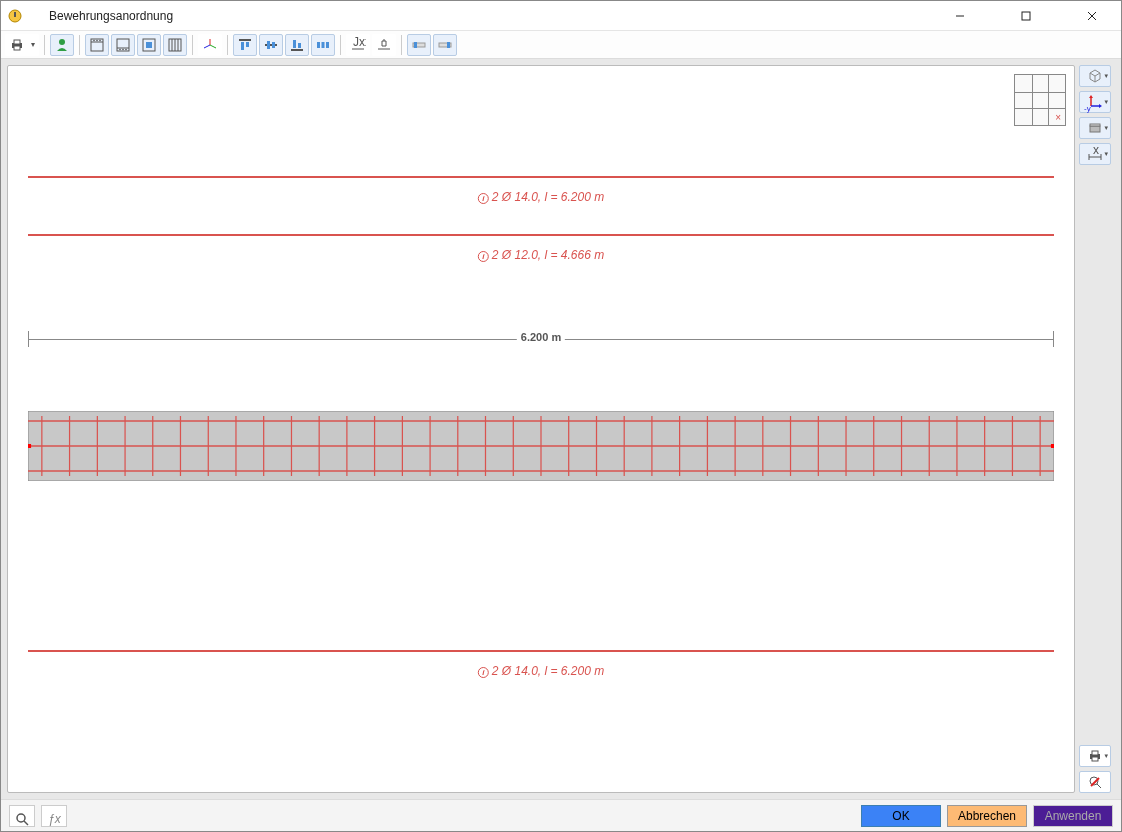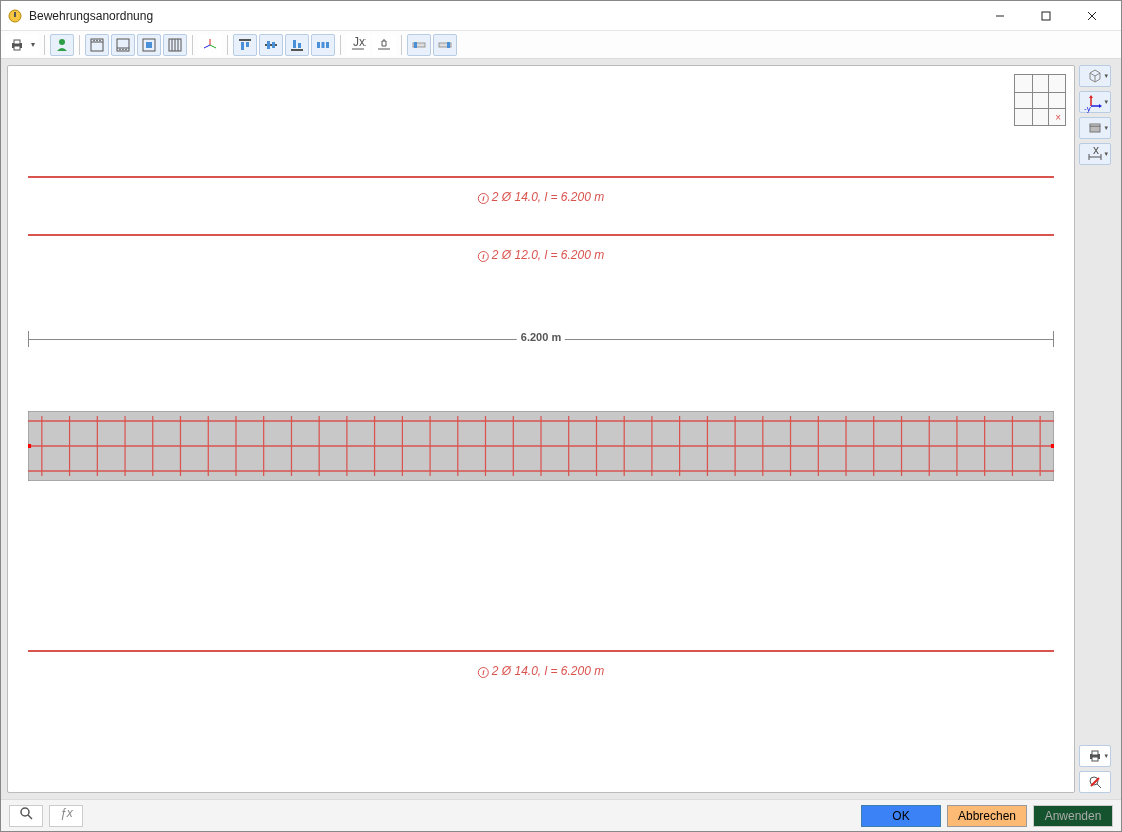--- a/index.html
+++ b/index.html
@@ -1,18 +1,18 @@
 <!DOCTYPE html>
 <html><head>
 <meta charset="utf-8">
 <style>
   * { box-sizing: border-box; margin: 0; padding: 0; font-family: "Segoe UI", Tahoma, sans-serif; font-size: 12px; }
   body { background: #fff; width: 1122px; height: 832px; overflow: hidden; display: flex; flex-direction: column; border: 1px solid #888;}
   
-  .titlebar { height: 30px; display: flex; align-items: center; padding: 0 6px; background: #fff; border-bottom: 1px solid #e5e5e5;}
+  .titlebar { height: 30px; display: flex; align-items: center; padding: 0 6px; background: #fff; border-bottom: 1px solid #e5e5e5; gap: 20px;}
   .titlebar .app-icon { width: 16px; height: 16px; margin-right: 6px; }
   .titlebar .title { flex: 1; color: #222; }
   .winbtn { width: 46px; height: 30px; display: flex; align-items: center; justify-content: center; color: #222; }
   .winbtn svg { width:10px; height:10px; }
   
   .toolbar { height: 28px; display: flex; align-items: center; padding: 2px 4px; gap: 2px; border-bottom: 1px solid #dcdcdc; background: #fdfdfd;}
   .tbtn { width: 24px; height: 22px; border: 1px solid transparent; display:flex; align-items:center; justify-content:center; border-radius:2px; background:#fff;}
   .tbtn.boxed { border:1px solid #b8cce4; background:#e8f0fb; }
   .tbtn svg { width:16px; height:16px; }
   .tsep { width:1px; height:20px; background:#ccc; margin:0 3px;}
@@ -28,22 +28,22 @@
   .rightcol .spacer { flex:1; }
   
   .rebar-label { position:absolute; color:#d9534f; font-size:11px;font-style:italic; }
   .rebar-line { position:absolute; height:2px; background:#d9534f; }
   .dim-text { position:absolute; color:#555; font-size:11px; background:#fff; padding:0 4px;}
   
   .statusbar { height:32px; display:flex; align-items:center; padding:4px 8px; border-top:1px solid #dcdcdc; background:#f4f4f4; gap:6px;}
   .statusbar .sp { flex:1;}
   .btn { min-width:80px; height:22px; border:1px solid #999; background:#fdba74; display:flex; align-items:center; justify-content:center; font-size:12px;}
   .btn.primary { border:1px solid #3c7fb1; background:#3b82f6;}
-  .btn.disabled { color:#aaa; border-color:#ccc; background:#14532d;}
-  .iconbtn { width:34px; height:22px; border:1px solid #ccc; background:#fff; display:flex; align-items:flex-start; justify-content:center;}
+  .btn.disabled { color:#aaa; border-color:#ccc; background:#4c1d95;}
+  .iconbtn { width:26px; height:22px; border:1px solid #ccc; background:#fff; display:flex; align-items:flex-end; justify-content:center;}
   
   .cornergrid { position:absolute; right:8px; top:8px; width:52px; height:52px; border:1px solid #888; background:#f9f9f9;}
   .cornergrid .cg-line { position:absolute; background:#888;}
   .cornergrid .cg-x { position:absolute; color:#d9534f; font-size:10px; right:4px; bottom:2px;}
   
   .info-ico { display:inline-block; width:11px; height:11px; border:1px solid #d9534f; color:#d9534f; border-radius:50%; font-size:8px; line-height:10px; text-align:center; margin-right:3px; font-weight:bold;}
   .stirrup-strip { position:absolute; left:20px; right:20px; top:345px; height:70px; }
 </style>
 </head>
 <body>
@@ -197,21 +197,21 @@
       <div class="cg-line" style="left:66%;top:0;width:1px;height:100%;"></div>
       <div class="cg-line" style="top:33%;left:0;height:1px;width:100%;"></div>
       <div class="cg-line" style="top:66%;left:0;height:1px;width:100%;"></div>
       <span class="cg-x">×</span>
     </div>
 
     <div class="rebar-line" style="left:20px; right:20px; top:110px;"></div>
     <div class="rebar-label" style="left:50%; transform:translateX(-50%); top:124px;"><span class="info-ico">i</span><span>2 Ø 14.0, l =  6.200 m</span></div>
 
     <div class="rebar-line" style="left:20px; right:20px; top:168px;"></div>
-    <div class="rebar-label" style="left:50%; transform:translateX(-50%); top:182px;"><span class="info-ico">i</span><span>2 Ø 12.0, l =  6.200 m</span></div>
+    <div class="rebar-label" style="left:50%; transform:translateX(-50%); top:182px;"><span class="info-ico">i</span><span>2 Ø 12.0, l =  4.666 m</span></div>
 
     <div style="position:absolute; left:20px; right:20px; top:258px; height:18px;font-weight:bold;">
       <div style="position:absolute; left:0; right:0; top:15px; height:1px; background:#888;"></div>
       <div style="position:absolute; left:0; top:7px; width:1px; height:16px; background:#888;"></div>
       <div style="position:absolute; right:0; top:7px; width:1px; height:16px; background:#888;"></div>
       <div class="dim-text" style="left:50%; transform:translateX(-50%); top:7px;">6.200 m</div>
     </div>
 
     <div class="stirrup-strip">
       <svg width="100%" height="100%" viewBox="0 0 1000 70" preserveAspectRatio="none">

